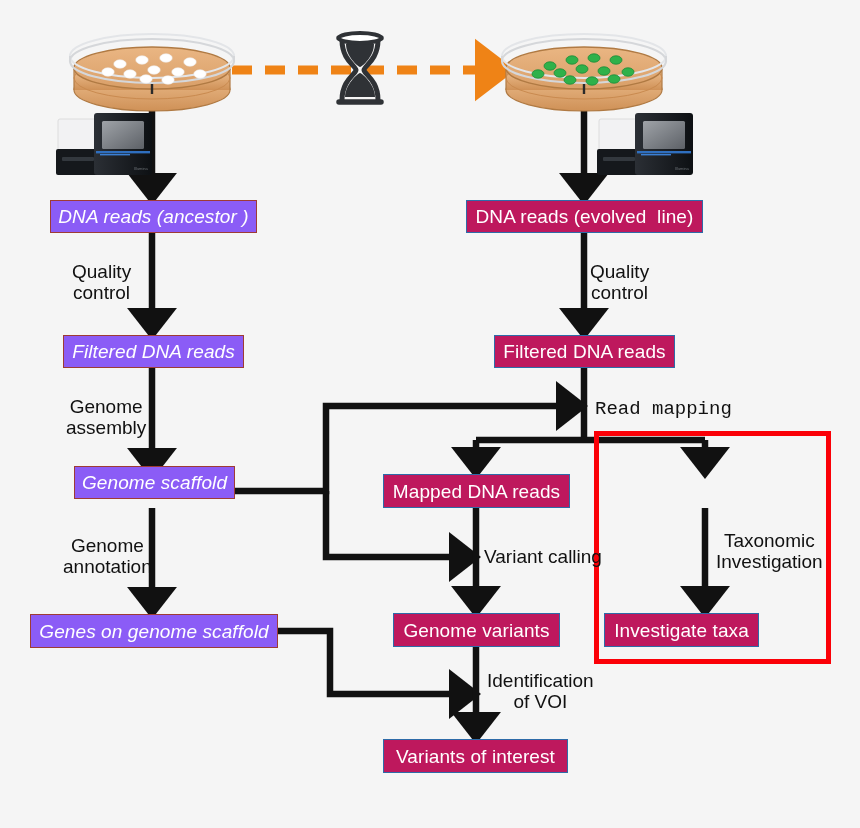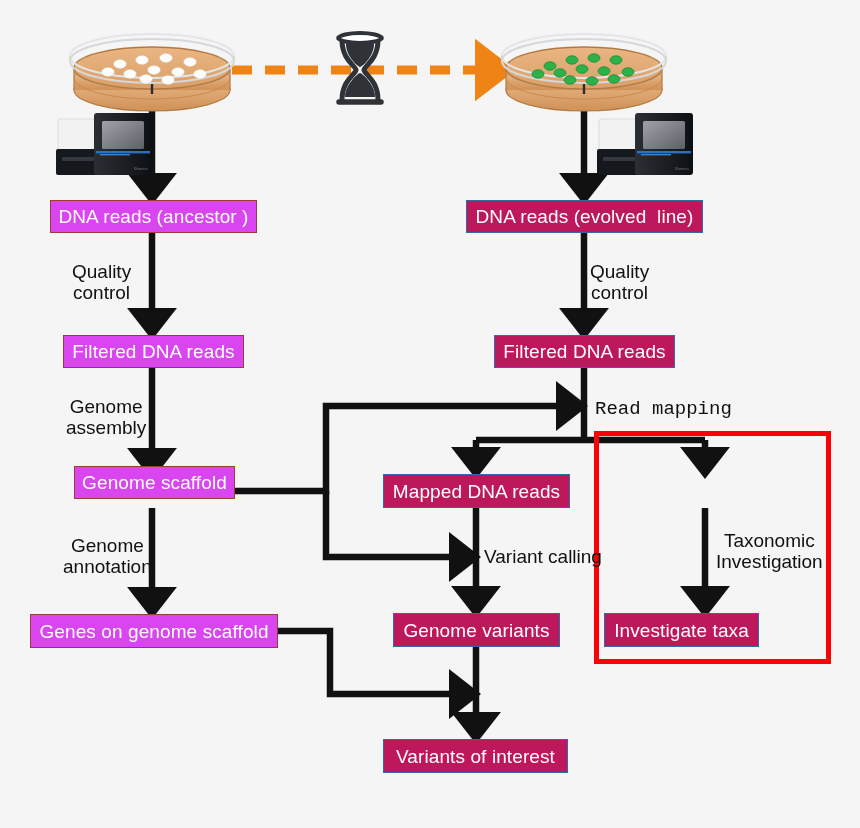--- a/index.html
+++ b/index.html
@@ -26,22 +26,23 @@
     display: flex;
     align-items: center;
     justify-content: center;
     color: #ffffff;
     font-size: 19px;
     letter-spacing: 0.1px;
     white-space: pre;
     line-height: 1;
   }
   .node.red {
-    background: #d946ef;
+    background: #8b5cf6;
     border: 1.6px solid #9e3b35;
+    font-style: italic;
   }
   .node.blue {
     background: #be185d;
     border: 1.6px solid #2e6ba8;
   }
   .edge-label {
     position: absolute;
     color: #111111;
     font-size: 19px;
     line-height: 1.13;
@@ -239,14 +240,16 @@
   <div class="edge-label center" style="left:590px; top:261px;">Quality
 control</div>
 
   <div class="edge-label" style="left:595px; top:399px;font-family:Liberation Mono, monospace;">Read mapping</div>
 
   <div class="edge-label" style="left:484px; top:546px;">Variant calling</div>
 
   <div class="edge-label center" style="left:716px; top:530px;">Taxonomic
 Investigation</div>
 
+  <div class="edge-label center" style="left:487px; top:670px;">Identification
+of VOI</div>
 
 </div>
 
 </body></html>

